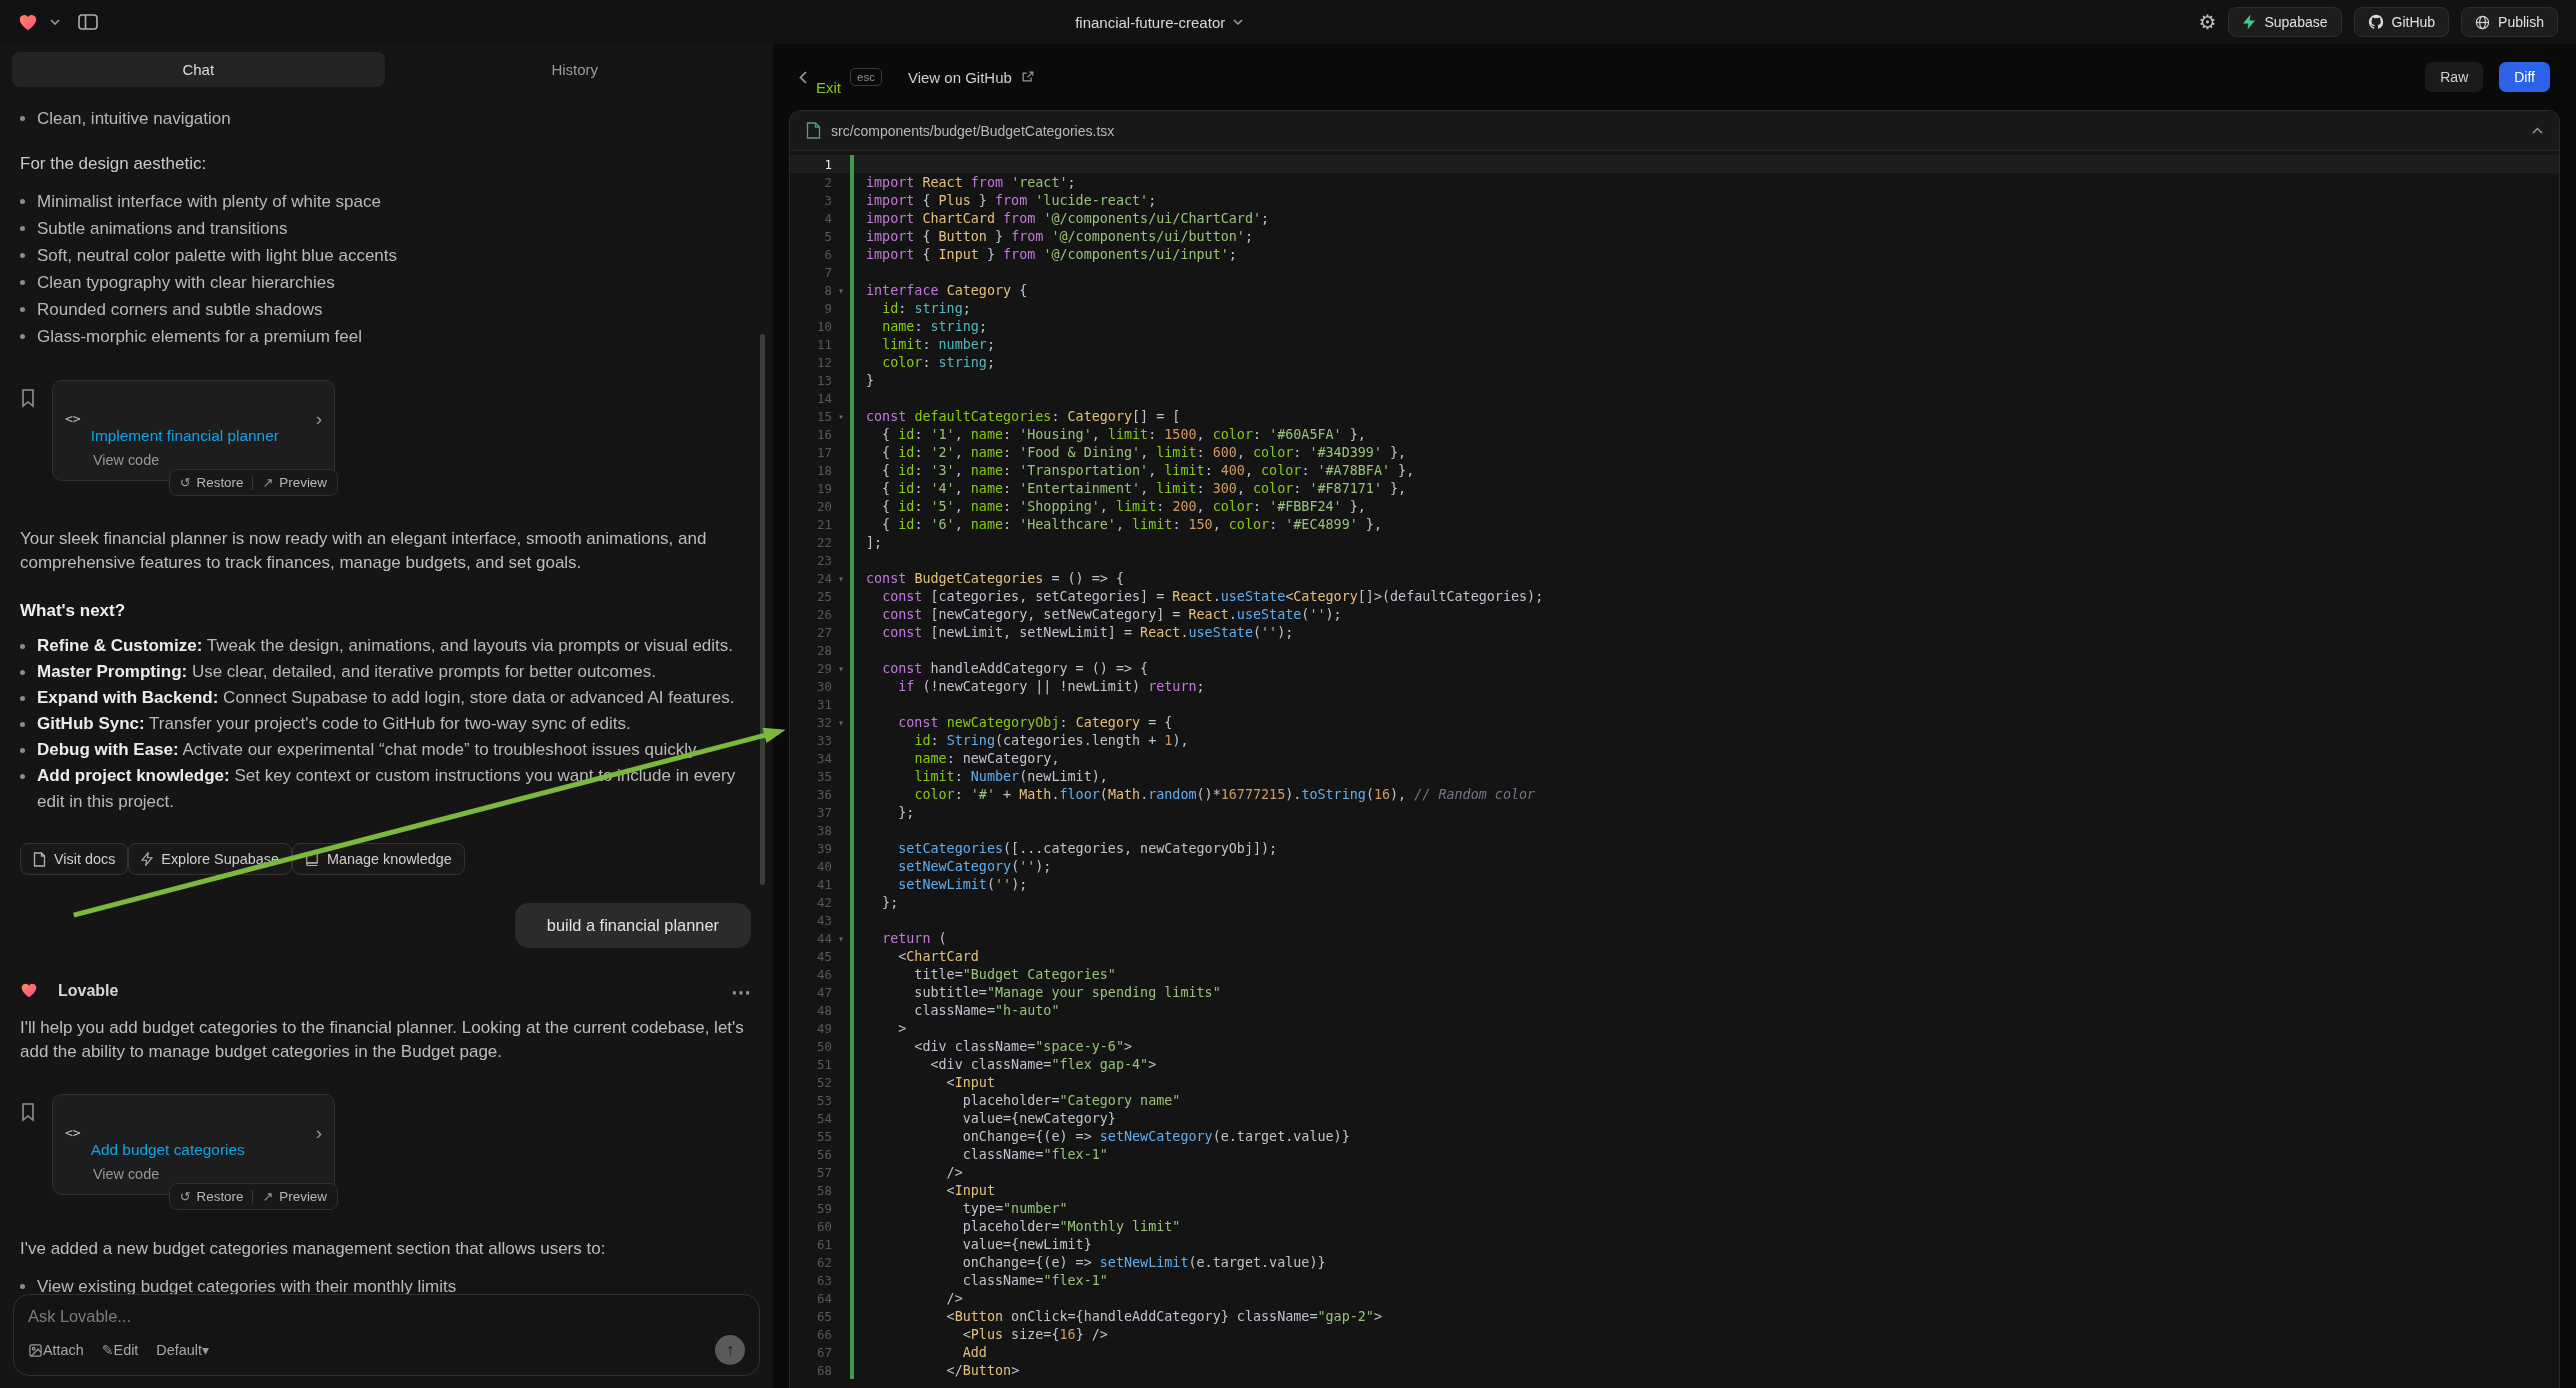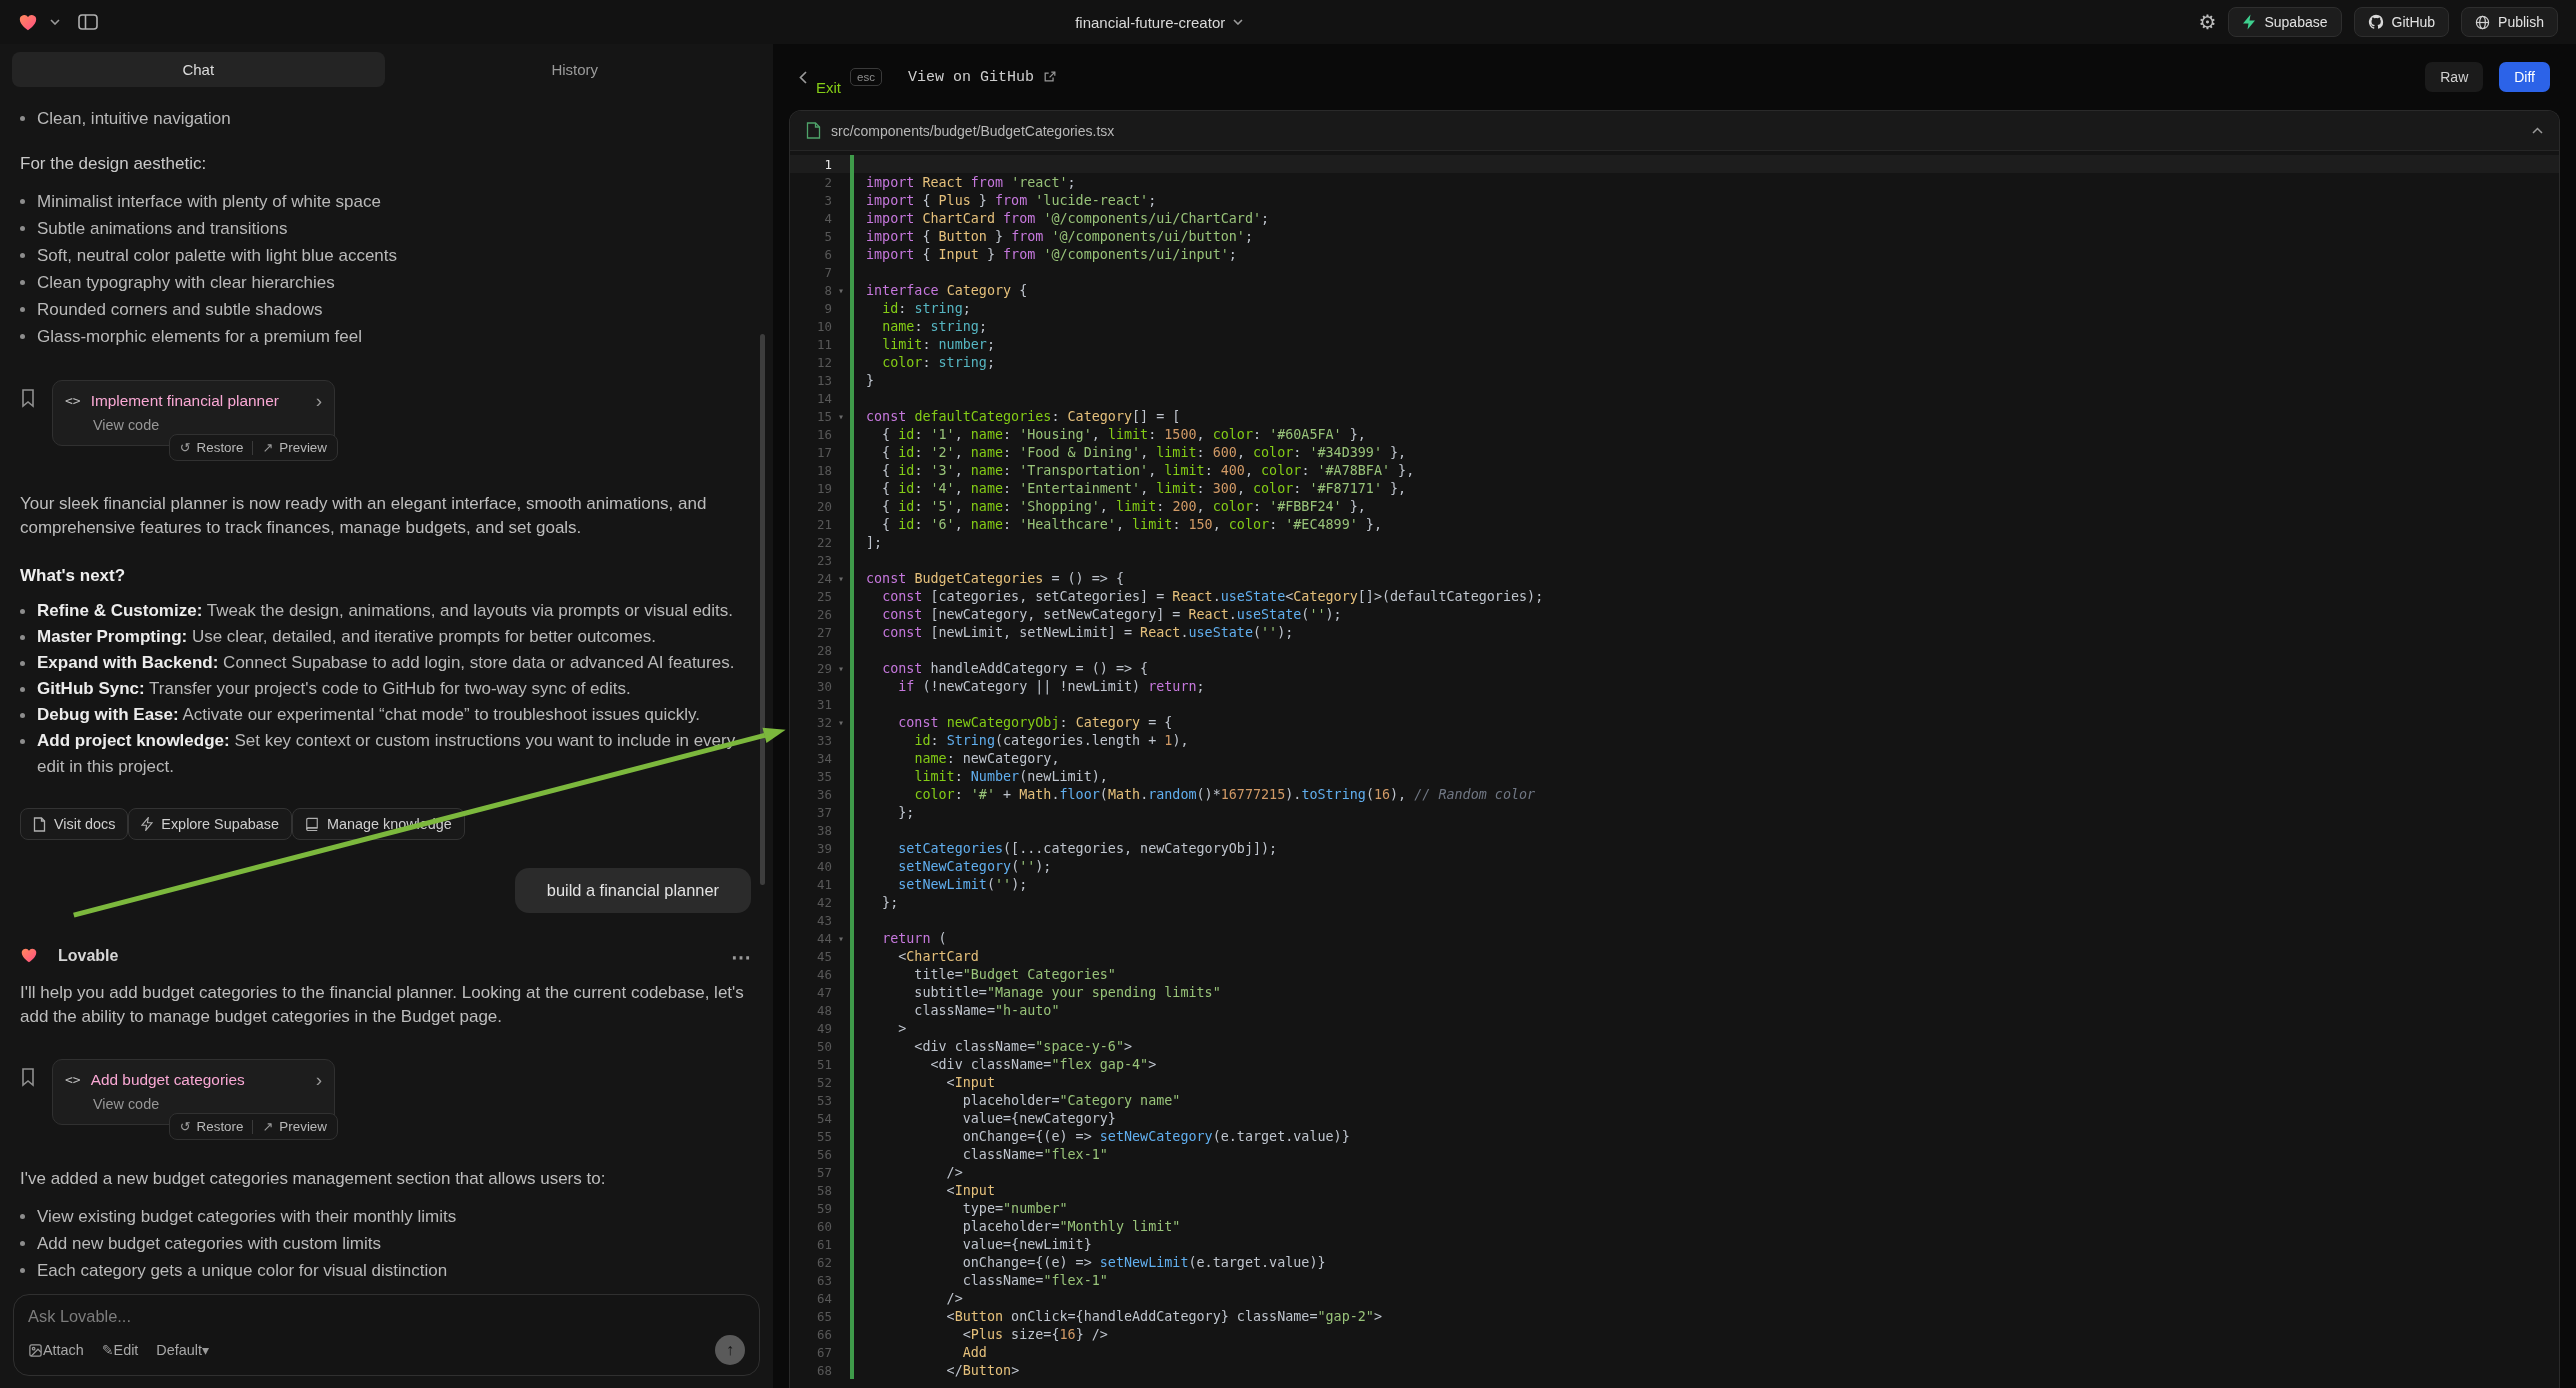--- a/index.html
+++ b/index.html
@@ -35,21 +35,21 @@
   .h-sub { margin-top:22px; font-size:17px; color:#c9c9c9; }
   .h-bold { margin-top:26px; font-size:17px; font-weight:bold; color:#efefef; }
   .para { margin-top:40px; font-size:17px; line-height:24px; color:#bdbdbd; }
 
   .card-row { display:flex; gap:16px; margin-top:30px; align-items:flex-start; }
   .bookmark { margin-top:8px; flex:none; }
   .edit-card { width:283px; background:#1d1d1d; border:1px solid #303030; border-radius:10px;
                padding:10px 12px 12px; position:relative; }
   .ec-top { display:flex; align-items:center; gap:10px; }
   .code-ic { font-family:"DejaVu Sans Mono", monospace; font-size:13px; color:#bdbdbd; }
-  .ec-title { font-size:15.4px; color:#f9a8d4; }
+  .ec-title { font-size:15.4px; color:#0ea5e9;margin-top:36px; }
   .ec-chev { margin-left:auto; color:#9a9a9a; font-size:19px; line-height:1; }
   .ec-sub { margin-left:28px; margin-top:7px; font-size:14.4px; color:#979797; cursor:pointer; }
   .card-toolbar { position:absolute; right:-4px; bottom:-16px; display:flex; align-items:center;
                   gap:9px; background:#181818; border:1px solid #313131; border-radius:8px;
                   padding:5px 10px; }
   .ct-btn { display:flex; align-items:center; gap:6px; background:none; border:none;
             color:#b8b8b8; font-size:13.4px; }
   .ct-ic { font-size:13px; color:#9a9a9a; }
   .ct-div { width:1px; height:14px; background:#3a3a3a; }
 
@@ -83,21 +83,21 @@
               align-items:center; justify-content:center; }
 
   
   .editor-panel { position:absolute; top:44px; left:773px; right:0; bottom:0; background:#0a0a0a;
                   display:flex; flex-direction:column; }
   .editor-toolbar { height:66px; display:flex; align-items:center; padding:0 26px; gap:16px; }
   .exit-group { display:flex; align-items:center; gap:9px; cursor:pointer; }
   .exit-label { font-size:15px; color:#84cc16;margin-top:20px; }
   .kbd { font-size:11.5px; color:#8f8f8f; border:1px solid #3a3a3a; border-radius:5px;
          padding:2px 6px; }
-  .gh-group { display:flex; align-items:center; gap:9px; margin-left:10px; cursor:pointer;font-family:Liberation Mono, monospace; }
+  .gh-group { display:flex; align-items:center; gap:9px; margin-left:10px; cursor:pointer; }
   .gh-label { font-size:15px; color:#cfcfcf; }
   .tb-spacer { flex:1; }
   .btn-raw { background:#1b1b1b; color:#d0d0d0; border:none; border-radius:7px;
              padding:7px 15px; font-size:14px; }
   .btn-diff { background:#2c63e8; color:#fff; border:none; border-radius:7px;
               padding:7px 15px; font-size:14px; }
 
   .code-container { flex:1; margin:0 16px; background:#141414; border:1px solid #2a2a2a;
                     border-bottom:none; border-radius:12px 12px 0 0; overflow:hidden;
                     display:flex; flex-direction:column; }

